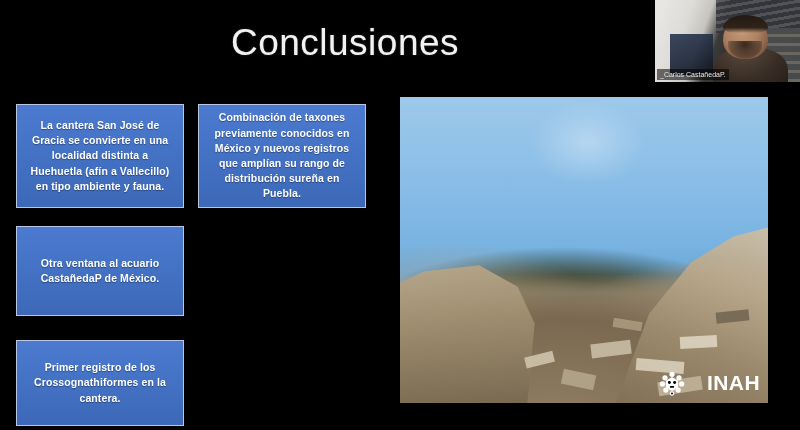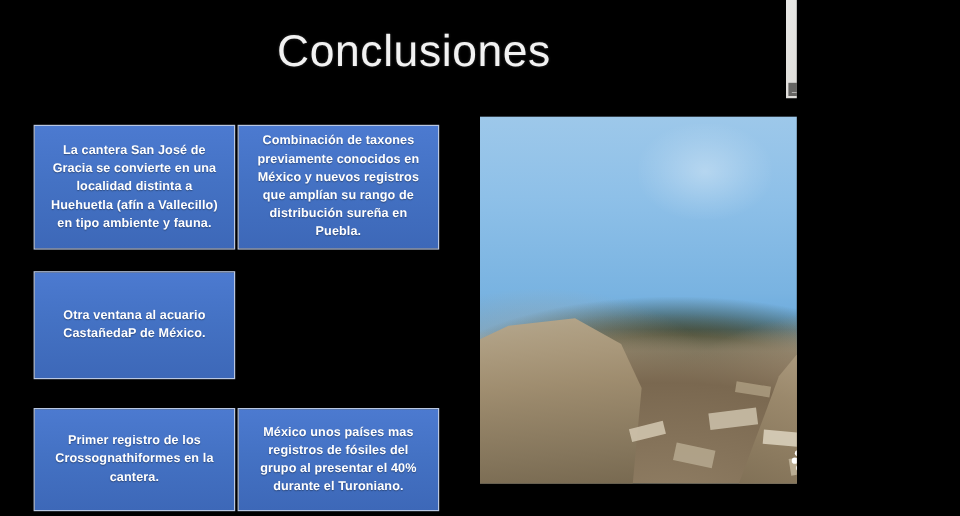--- a/index.html
+++ b/index.html
@@ -7,21 +7,21 @@
   html, body {
     width: 800px;
     height: 430px;
     background: #000000;
     overflow: hidden;
     font-family: "Liberation Sans", sans-serif;
   }
 
   #stage {
     position: relative;
-    width: 664px;
+    width: 800px;
     height: 430px;
     background: #000000;
     overflow: hidden;
   }
 
   
   .slide-title {
     position: absolute;
     left: 0;
     top: 22px;
@@ -50,21 +50,21 @@
     line-height: 1.45;
     font-weight: 600;
     letter-spacing: 0.1px;
     text-shadow: 0 1px 1px rgba(0,0,0,0.35);
     overflow: hidden;
   }
 
   .box span { display: block; width: 100%; }
 
   
-  .col-a { left: 28px;  width: 168px; }
+  .col-a { left: 16px;  width: 168px; }
   .col-b { left: 198px; width: 168px; }
 
   
   .row-1 { top: 104px; height: 104px; }
   .row-2 { top: 226px; height: 90px;  }
   .row-3 { top: 340px; height: 86px;  }
 
   
   .photo-frame {
     position: absolute;
@@ -243,23 +243,20 @@
   </div>
   <div class="box col-a row-2">
     <span>Otra ventana al acuario CastañedaP de México.</span>
   </div>
   <div class="box col-b row-1">
     <span>Combinación de taxones previamente conocidos en México y nuevos registros que amplían su rango de distribución sureña en Puebla.</span>
   </div>
 
   <div class="box col-a row-3">
     <span>Primer registro de los Crossognathiformes en la cantera.</span>
-  </div>
-  <div class="box col-b row-3">
-    <span>México unos países mas registros de fósiles del grupo al presentar el 40% durante el Turoniano.</span>
   </div>
 
   <div class="photo-frame">
     <div class="photo"></div>
     <div class="photo-glare"></div>
     <div class="photo-wall-right"></div>
     <div class="photo-terrace-left"></div>
 
     <div class="rubble" style="left:52%; top:80%; width:11%; height:4.5%; transform:rotate(-7deg);"></div>
     <div class="rubble" style="left:64%; top:86%; width:13%; height:4%; transform:rotate(5deg); background:#ddd3bf;"></div>

